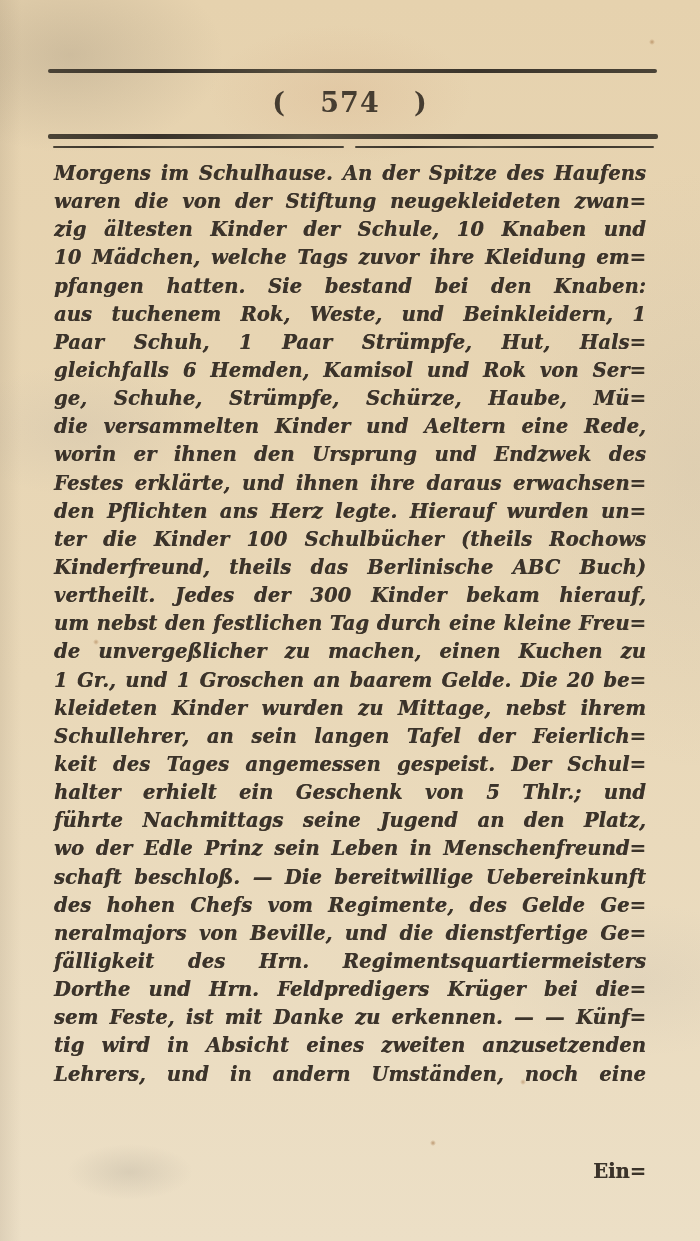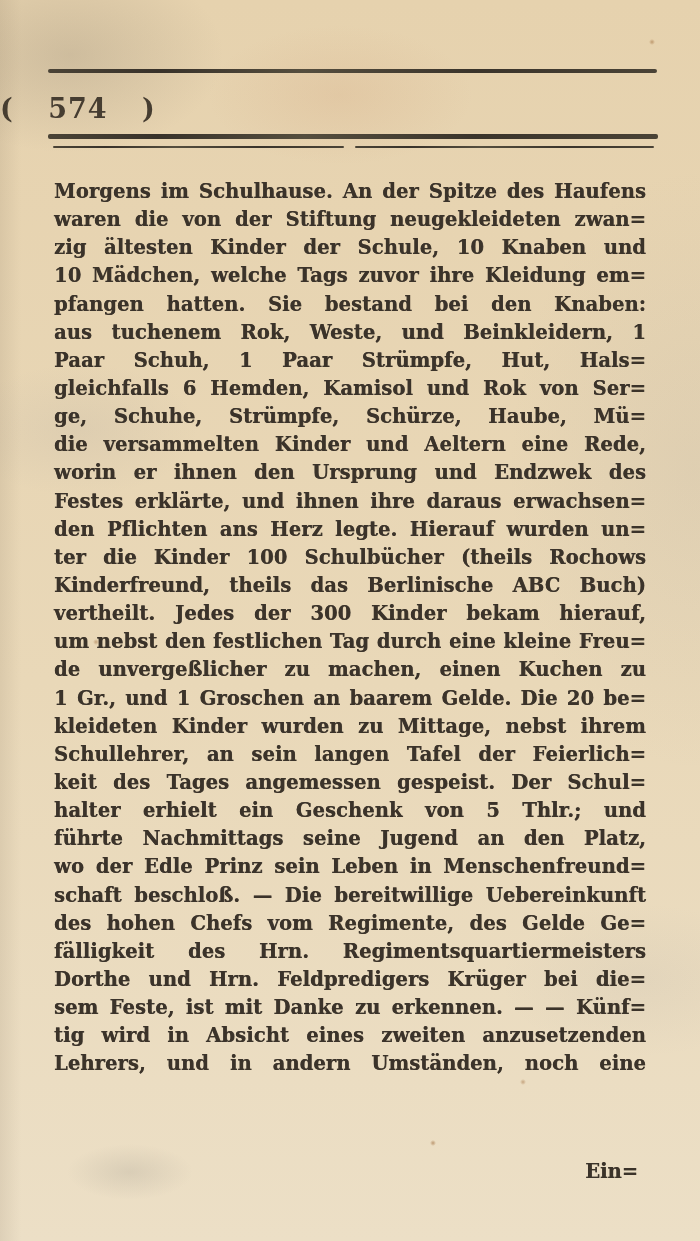--- a/index.html
+++ b/index.html
@@ -37,53 +37,53 @@
   .rule-thick  { left: 48px; top: 134px; width: 610px; height: 4.5px; }
   .rule-thin   { top: 146px; height: 2px; }
   .rule-thin.seg1 { left: 53px;  width: 291px; }
   .rule-thin.seg2 { left: 355px; width: 299px; }
 
   .page-number {
     position: absolute;
     top: 87px;
     left: 0;
     width: 100%;
-    text-align: left;
+    text-align: center;
     font-size: 27px;
     font-weight: bold;
     word-spacing: 24px;
     letter-spacing: 1px;
     color: #463d31;
-    margin-top: 6px;
   }
 
   .body-text {
     position: absolute;
     left: 54px;
-    top: 178px;
+    top: 160px;
     width: 592px;
+    font-style: italic;
   }
   .text-line {
     height: 28.15px;
     line-height: 28.15px;
     font-size: 19.5px;
     font-weight: bold;
     letter-spacing: 0.1px;
     text-align: justify;
     text-align-last: justify;
     text-justify: inter-word;
     white-space: normal;
     overflow: visible;
     text-shadow: 0.35px 0 0 rgba(59,51,42,0.85);
   }
 
   .catchword {
     position: absolute;
     top: 1158px;
-    right: 62px;
+    right: 54px;
     font-size: 19.5px;
     font-weight: bold;
     line-height: 28px;
     text-shadow: 0.35px 0 0 rgba(59,51,42,0.85);
   }
 </style>
 </head>
 <body>
 
 <div class="page" style="color: rgb(59, 51, 42); background-color: rgb(232, 213, 179);">
@@ -117,20 +117,21 @@
       <div class="text-line">de unvergeßlicher zu machen, einen Kuchen zu</div>
       <div class="text-line">1 Gr., und 1 Groschen an baarem Gelde. Die 20 be=</div>
       <div class="text-line">kleideten Kinder wurden zu Mittage, nebst ihrem</div>
       <div class="text-line">Schullehrer, an sein langen Tafel der Feierlich=</div>
       <div class="text-line">keit des Tages angemessen gespeist. Der Schul=</div>
       <div class="text-line">halter erhielt ein Geschenk von 5 Thlr.; und</div>
       <div class="text-line">führte Nachmittags seine Jugend an den Platz,</div>
       <div class="text-line">wo der Edle Prinz sein Leben in Menschenfreund=</div>
       <div class="text-line">schaft beschloß. — Die bereitwillige Uebereinkunft</div>
       <div class="text-line">des hohen Chefs vom Regimente, des Gelde Ge=</div>
+      <div class="text-line">neralmajors von Beville, und die dienstfertige Ge=</div>
       <div class="text-line">fälligkeit des Hrn. Regimentsquartiermeisters</div>
       <div class="text-line">Dorthe und Hrn. Feldpredigers Krüger bei die=</div>
       <div class="text-line">sem Feste, ist mit Danke zu erkennen. — — Künf=</div>
       <div class="text-line">tig wird in Absicht eines zweiten anzusetzenden</div>
       <div class="text-line">Lehrers, und in andern Umständen, noch eine</div>
     </div>
 
   <div class="catchword">Ein=</div>
 
 </div>

